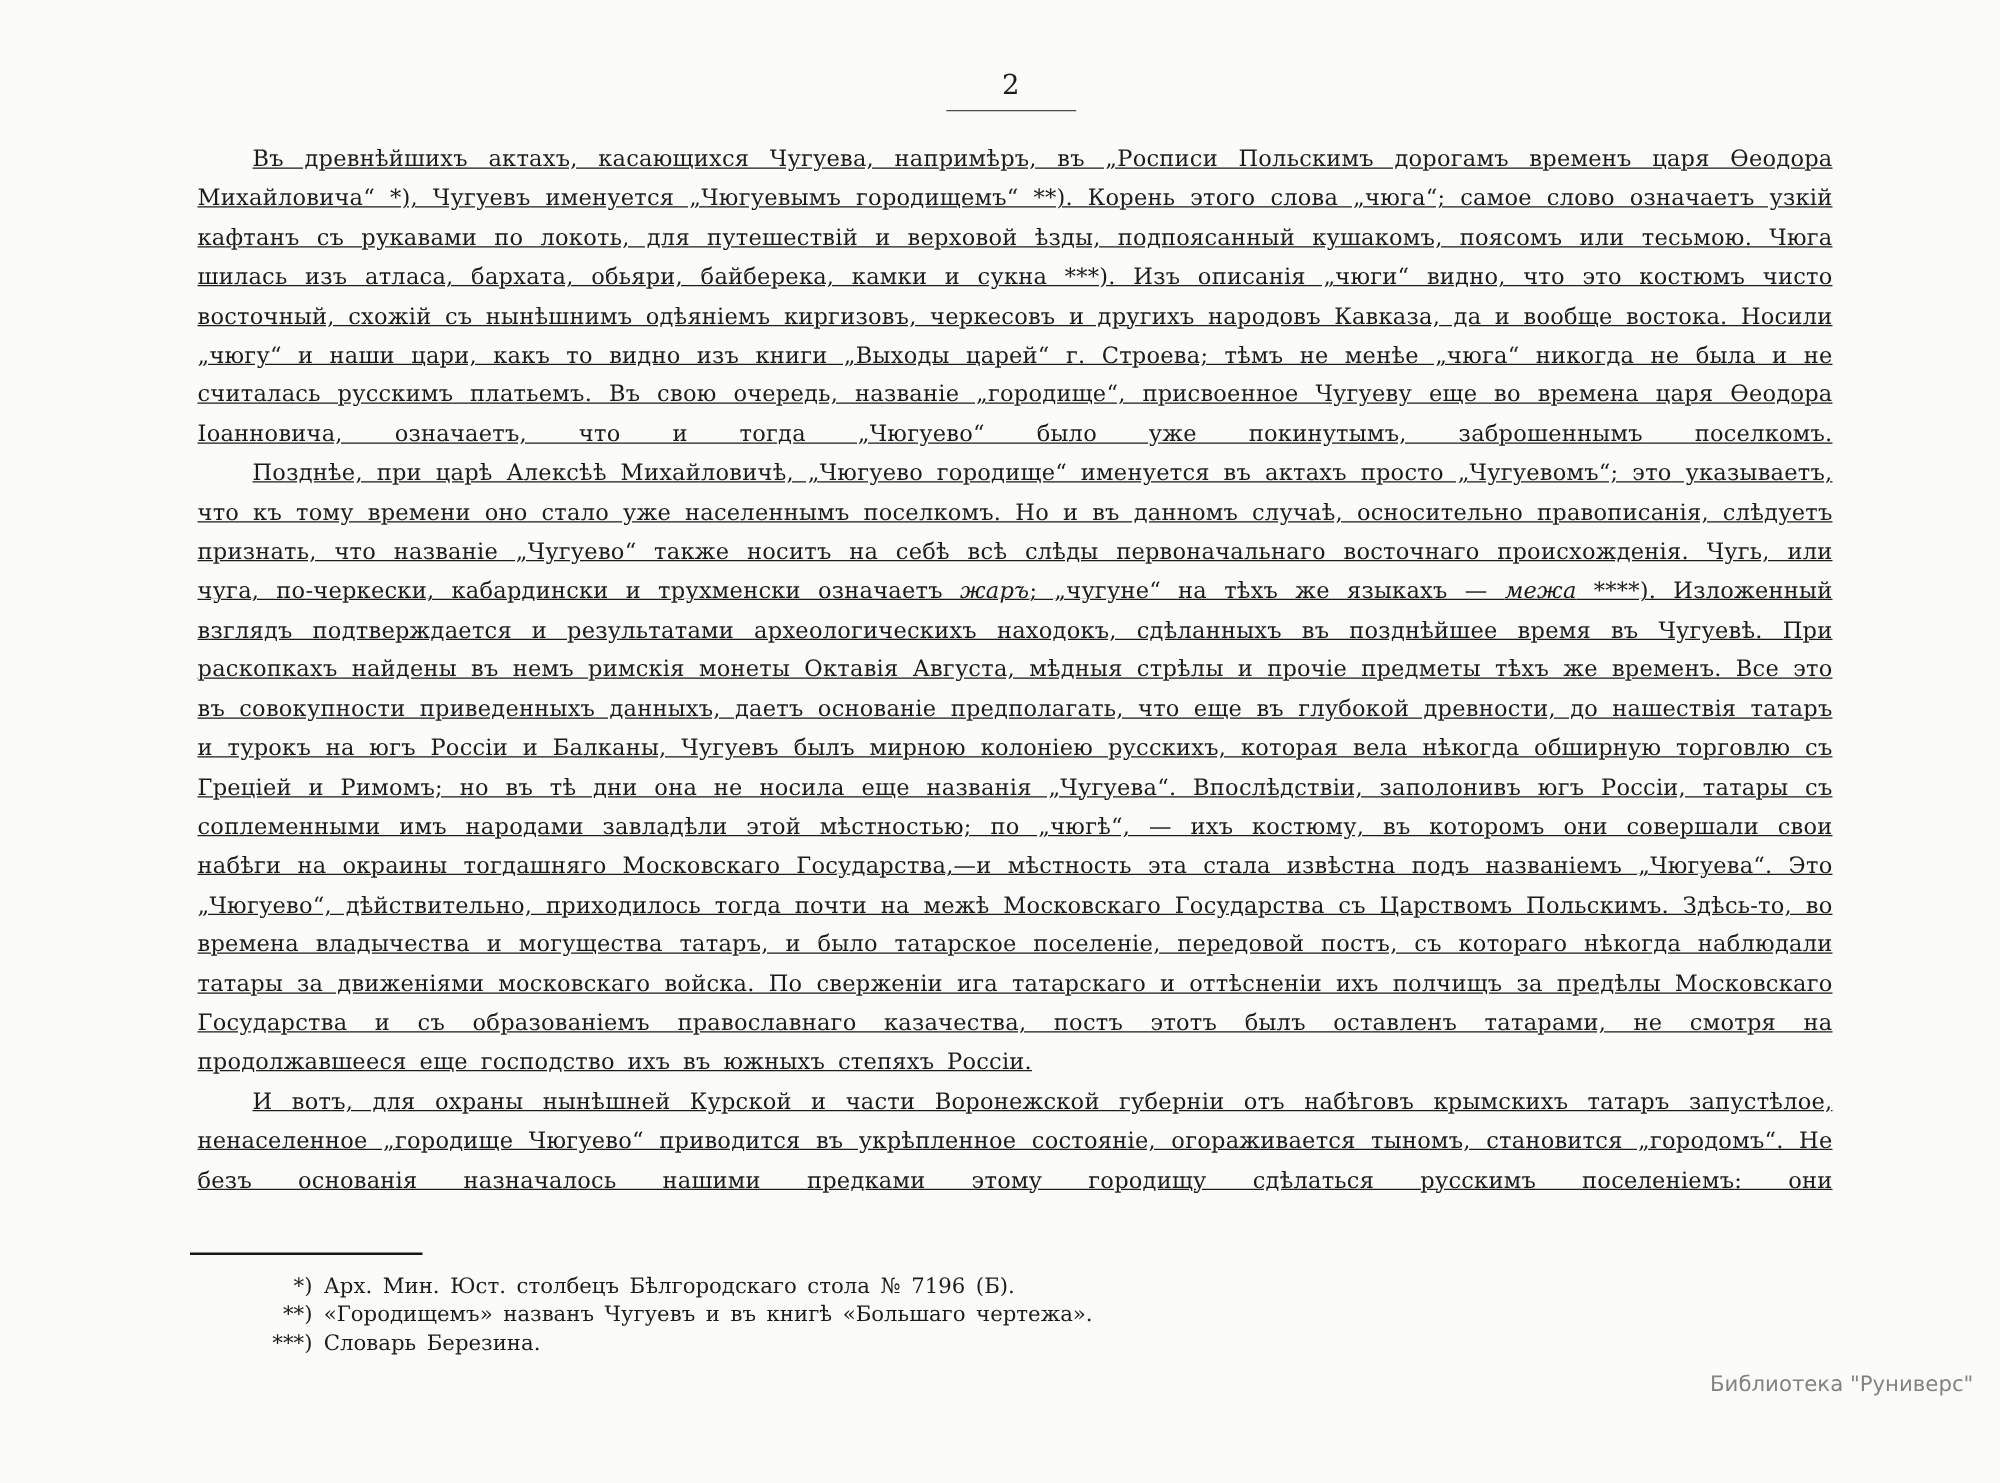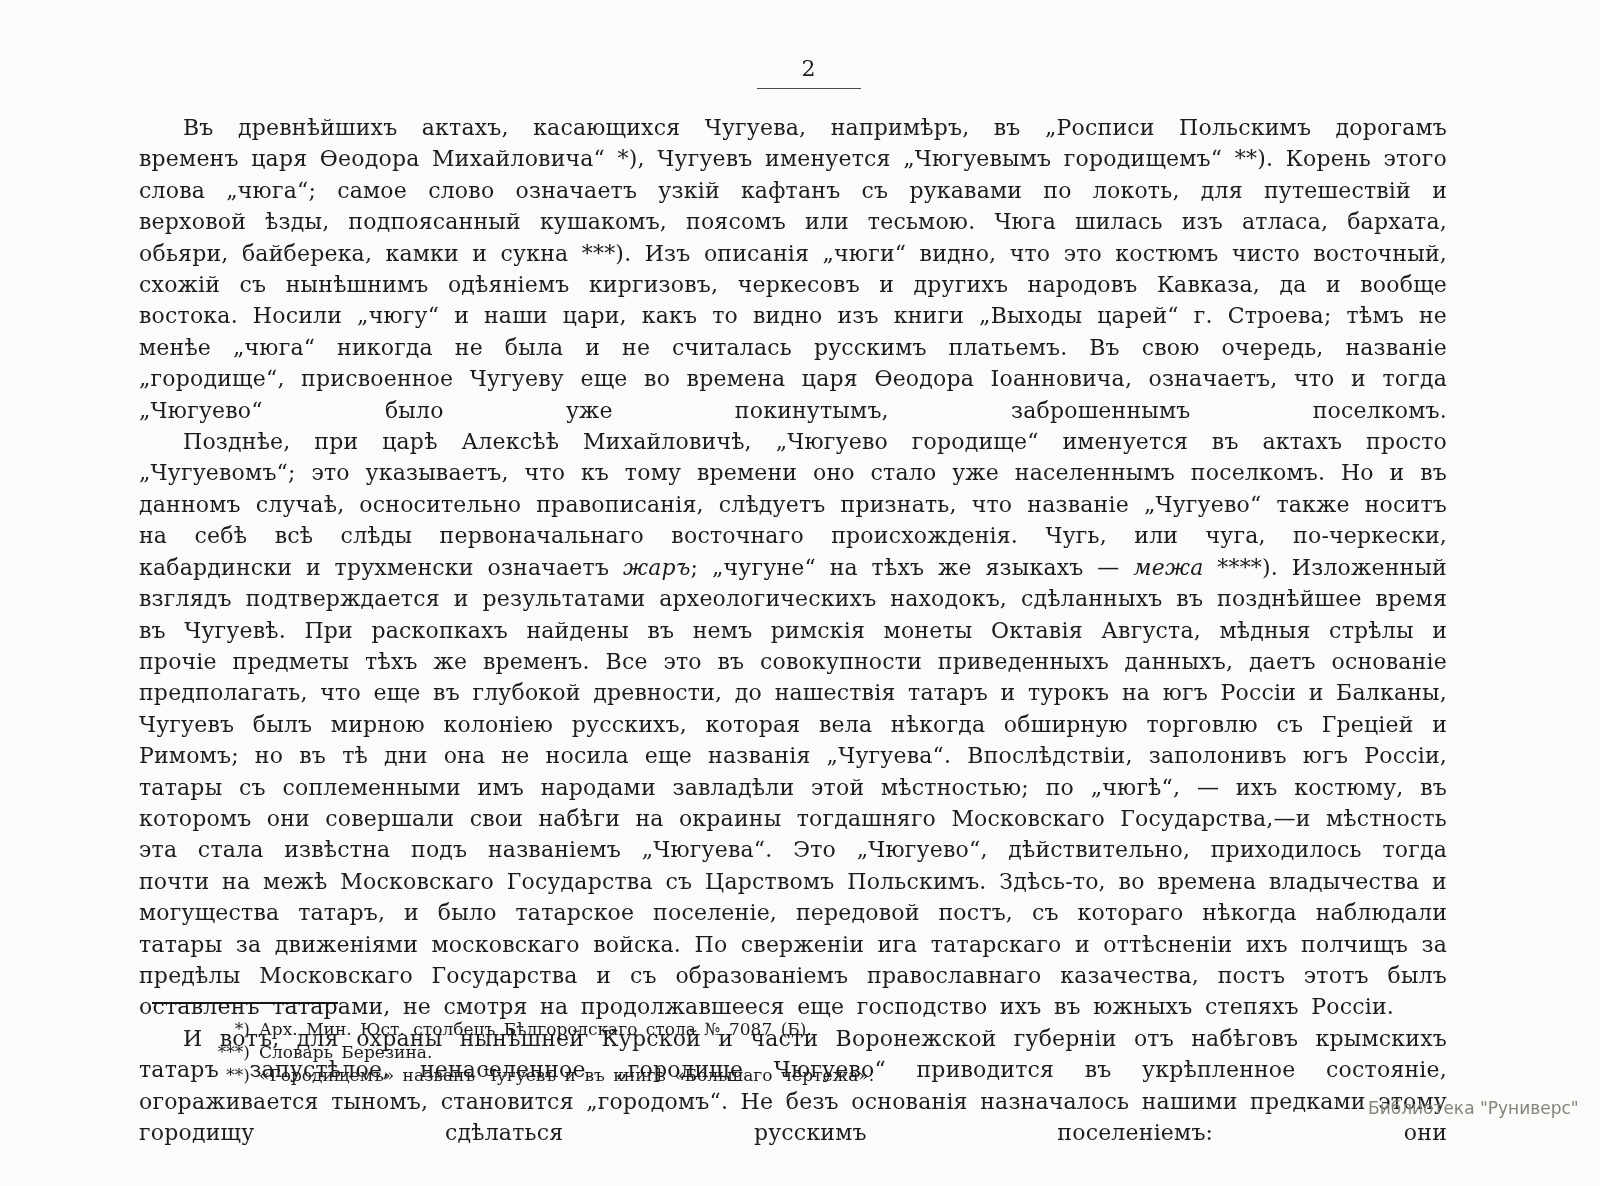--- a/index.html
+++ b/index.html
@@ -15,25 +15,26 @@
     position: absolute; top: 56px; left: 155px; width: 1308px;
     text-align: center;
   }
   .page-number { font-size: 22px; letter-spacing: 1px; }
   .page-number-rule {
     width: 104px; height: 0;
     border-top: 1.5px solid #4a4a4a;
     margin: 7px auto 0 auto;
   }
   .content {
-    position: absolute; top: 112px; left: 139px; width: 1308px;
-    font-size: 22px; line-height: 31.4px;
+    position: absolute; top: 112px; left: 158px; width: 1308px;
+    font-size: 18px; line-height: 31.4px;
     text-align: justify;
     word-spacing: 0.24em;
     letter-spacing: 0.2px;
+    text-decoration: underline;
   }
   .para { margin: 0; text-indent: 44px; }
   .jl { text-align-last: justify; }
   .it { font-style: italic; }
   .footnote-sep {
     position: absolute; left: 152px; top: 1002px;
     width: 186px; height: 0;
     border-top: 2.5px solid #161616;
   }
   .footnotes {
@@ -66,20 +67,20 @@
     <p class="para jl"><span>Въ древнѣйшихъ актахъ, касающихся Чугуева, напримѣръ, въ „Росписи Польскимъ дорогамъ временъ царя Ѳеодора Михайловича“ *), Чугуевъ именуется „Чюгуевымъ городищемъ“ **). Корень этого слова „чюга“; самое слово означаетъ узкій кафтанъ съ рукавами по локоть, для путешествій и верховой ѣзды, подпоясанный кушакомъ, поясомъ или тесьмою. Чюга шилась изъ атласа, бархата, обьяри, байберека, камки и сукна ***). Изъ описанія „чюги“ видно, что это костюмъ чисто восточный, схожій съ нынѣшнимъ одѣяніемъ киргизовъ, черкесовъ и другихъ народовъ Кавказа, да и вообще востока. Носили „чюгу“ и наши цари, какъ то видно изъ книги „Выходы царей“ г. Строева; тѣмъ не менѣе „чюга“ никогда не была и не считалась русскимъ платьемъ. Въ свою очередь, названіе „городище“, присвоенное Чугуеву еще во времена царя Ѳеодора Іоанновича, означаетъ, что и тогда „Чюгуево“ было уже покинутымъ, заброшеннымъ поселкомъ.</span></p>
 
     <p class="para"><span>Позднѣе, при царѣ Алексѣѣ Михайловичѣ, „Чюгуево городище“ именуется въ актахъ просто „Чугуевомъ“; это указываетъ, что къ тому времени оно стало уже населеннымъ поселкомъ. Но и въ данномъ случаѣ, осносительно правописанія, слѣдуетъ признать, что названіе „Чугуево“ также носитъ на себѣ всѣ слѣды первоначальнаго восточнаго происхожденія. Чугь, или чуга, по-черкески, кабардински и трухменски означаетъ </span><span class="it">жаръ</span><span>; „чугуне“ на тѣхъ же языкахъ — </span><span class="it">межа</span><span> ****). Изложенный взглядъ подтверждается и результатами археологическихъ находокъ, сдѣланныхъ въ позднѣйшее время въ Чугуевѣ. При раскопкахъ найдены въ немъ римскія монеты Октавія Августа, мѣдныя стрѣлы и прочіе предметы тѣхъ же временъ. Все это въ совокупности приведенныхъ данныхъ, даетъ основаніе предполагать, что еще въ глубокой древности, до нашествія татаръ и турокъ на югъ Россіи и Балканы, Чугуевъ былъ мирною колоніею русскихъ, которая вела нѣкогда обширную торговлю съ Греціей и Римомъ; но въ тѣ дни она не носила еще названія „Чугуева“. Впослѣдствіи, заполонивъ югъ Россіи, татары съ соплеменными имъ народами завладѣли этой мѣстностью; по „чюгѣ“, — ихъ костюму, въ которомъ они совершали свои набѣги на окраины тогдашняго Московскаго Государства,—и мѣстность эта стала извѣстна подъ названіемъ „Чюгуева“. Это „Чюгуево“, дѣйствительно, приходилось тогда почти на межѣ Московскаго Государства съ Царствомъ Польскимъ. Здѣсь-то, во времена владычества и могущества татаръ, и было татарское поселеніе, передовой постъ, съ котораго нѣкогда наблюдали татары за движеніями московскаго войска. По сверженіи ига татарскаго и оттѣсненіи ихъ полчищъ за предѣлы Московскаго Государства и съ образованіемъ православнаго казачества, постъ этотъ былъ оставленъ татарами, не смотря на продолжавшееся еще господство ихъ въ южныхъ степяхъ Россіи.</span></p>
 
     <p class="para jl"><span>И вотъ, для охраны нынѣшней Курской и части Воронежской губерніи отъ набѣговъ крымскихъ татаръ запустѣлое, ненаселенное „городище Чюгуево“ приводится въ укрѣпленное состояніе, огораживается тыномъ, становится „городомъ“. Не безъ основанія назначалось нашими предками этому городищу сдѣлаться русскимъ поселеніемъ: они</span></p>
   </main>
 
   <div class="footnote-sep"></div>
 
   <section class="footnotes">
-    <p class="fn"><span class="fn-marker">*)</span><span>Арх. Мин. Юст. столбецъ Бѣлгородскаго стола № 7087 (Б).</span></p>
+    <p class="fn"><span class="fn-marker">*)</span><span>Арх. Мин. Юст. столбецъ Бѣлгородскаго стола № 7196 (Б).</span></p>
+    <p class="fn"><span class="fn-marker">**)</span><span>«Городищемъ» названъ Чугуевъ и въ книгѣ «Большаго чертежа».</span></p>
     <p class="fn"><span class="fn-marker">***)</span><span>Словарь Березина.</span></p>
-    <p class="fn"><span class="fn-marker">**)</span><span>«Городищемъ» названъ Чугуевъ и въ книгѣ «Большаго чертежа».</span></p>
   </section>
 
   <div class="watermark">Библиотека "Руниверс"</div>
 
 </div>
 
 </body></html>

